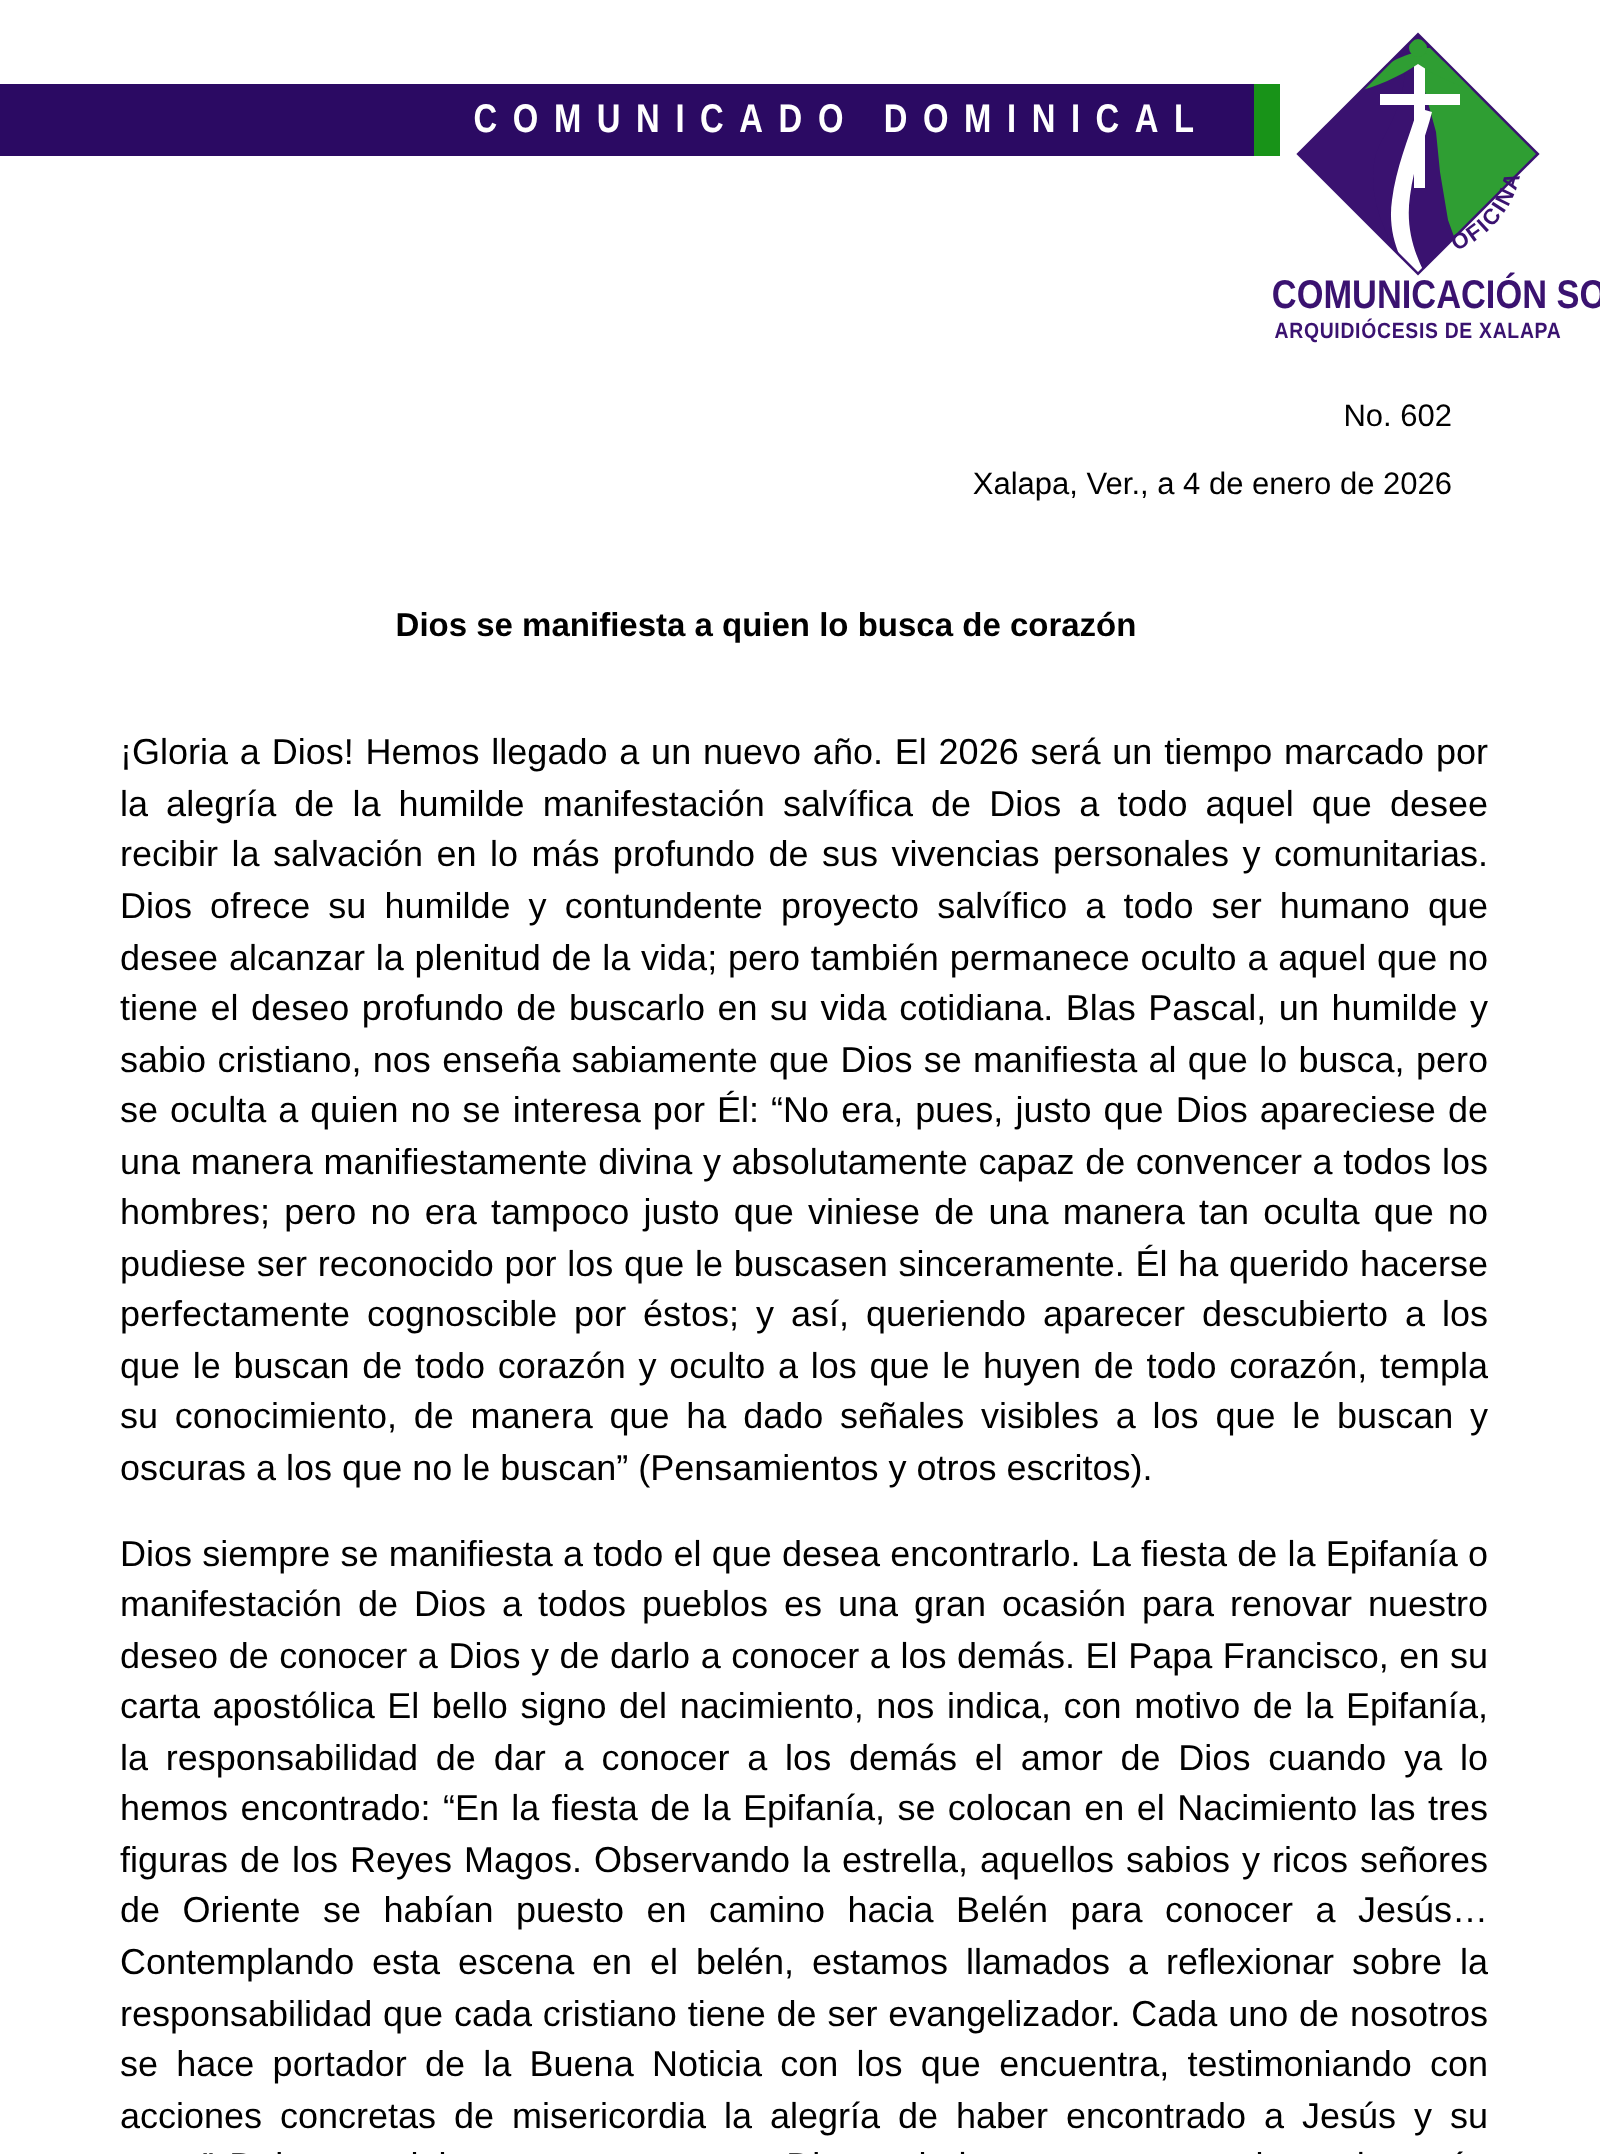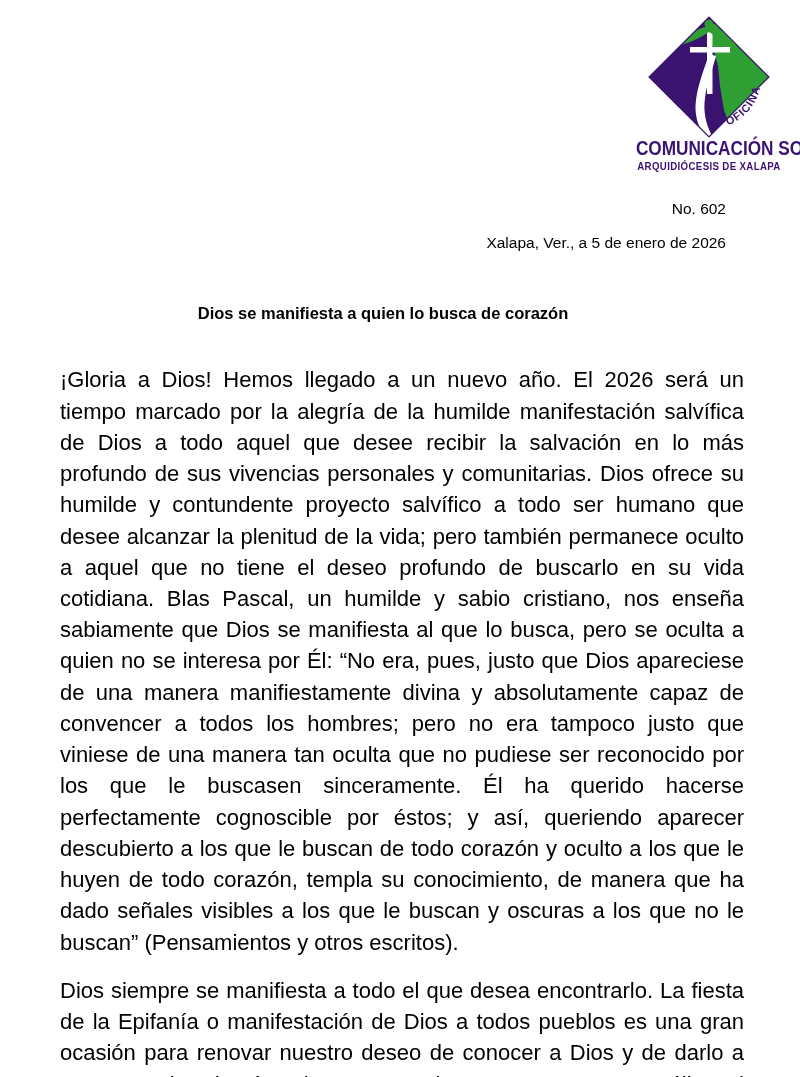--- a/index.html
+++ b/index.html
@@ -112,33 +112,39 @@
     padding-right: 34px;
     line-height: 1.3;
   }
 
   
   .content {
     margin: 40px 56px 0 60px;
   }
   .content p {
     text-align: justify;
-    font-size: 22px;
+    font-size: 18px;
     line-height: 1.42;
     margin: 0 0 17px 0;
     -webkit-hyphens: none;
     hyphens: none;
   }
   .content p:last-child { margin-bottom: 0; }
 </style>
 </head>
 <body>
 
 <div class="header">
 
+  <div class="banner-wrap">
+    <div class="banner-bar">
+      <span class="banner-title">COMUNICADO DOMINICAL</span>
+    </div>
+    <div class="banner-green"></div>
+  </div>
 
   <div class="logo">
     <svg class="logo-mark" viewBox="0 0 126 126">
 
       <g transform="rotate(45 63 63)">
         <rect x="20" y="20" width="86" height="86" fill="#3a1270"></rect>
       </g>
 
       <defs>
         <clipPath id="dia">
@@ -167,21 +173,21 @@
       </text>
     </svg>
     <div class="logo-name">COMUNICACIÓN SOCIAL</div>
     <div class="logo-sub">ARQUIDIÓCESIS DE XALAPA</div>
   </div>
 
 </div>
 
 <div class="meta">
   <div>No. 602</div>
-  <div>Xalapa, Ver., a 5 de enero de 2026</div>
+  <div>Xalapa, Ver., a 4 de enero de 2026</div>
 </div>
 
 <h1 class="doc-title">Dios se manifiesta a quien lo busca de corazón</h1>
 
 <div class="content">
   <p>¡Gloria a Dios! Hemos llegado a un nuevo año. El 2026 será un tiempo marcado por la alegría de la humilde manifestación salvífica de Dios a todo aquel que desee recibir la salvación en lo más profundo de sus vivencias personales y comunitarias. Dios ofrece su humilde y contundente proyecto salvífico a todo ser humano que desee alcanzar la plenitud de la vida; pero también permanece oculto a aquel que no tiene el deseo profundo de buscarlo en su vida cotidiana. Blas Pascal, un humilde y sabio cristiano, nos enseña sabiamente que Dios se manifiesta al que lo busca, pero se oculta a quien no se interesa por Él: “No era, pues, justo que Dios apareciese de una manera manifiestamente divina y absolutamente capaz de convencer a todos los hombres; pero no era tampoco justo que viniese de una manera tan oculta que no pudiese ser reconocido por los que le buscasen sinceramente. Él ha querido hacerse perfectamente cognoscible por éstos; y así, queriendo aparecer descubierto a los que le buscan de todo corazón y oculto a los que le huyen de todo corazón, templa su conocimiento, de manera que ha dado señales visibles a los que le buscan y oscuras a los que no le buscan” (Pensamientos y otros escritos).</p>
   <p>Dios siempre se manifiesta a todo el que desea encontrarlo. La fiesta de la Epifanía o manifestación de Dios a todos pueblos es una gran ocasión para renovar nuestro deseo de conocer a Dios y de darlo a conocer a los demás. El Papa Francisco, en su carta apostólica El bello signo del nacimiento, nos indica, con motivo de la Epifanía, la responsabilidad de dar a conocer a los demás el amor de Dios cuando ya lo hemos encontrado: “En la fiesta de la Epifanía, se colocan en el Nacimiento las tres figuras de los Reyes Magos. Observando la estrella, aquellos sabios y ricos señores de Oriente se habían puesto en camino hacia Belén para conocer a Jesús…Contemplando esta escena en el belén, estamos llamados a reflexionar sobre la responsabilidad que cada cristiano tiene de ser evangelizador. Cada uno de nosotros se hace portador de la Buena Noticia con los que encuentra, testimoniando con acciones concretas de misericordia la alegría de haber encontrado a Jesús y su amor” Debemos dejarnos encontrar por Dios y darlo a conocer a quienes lo están buscando.</p>
 </div>
 
 </body></html>

